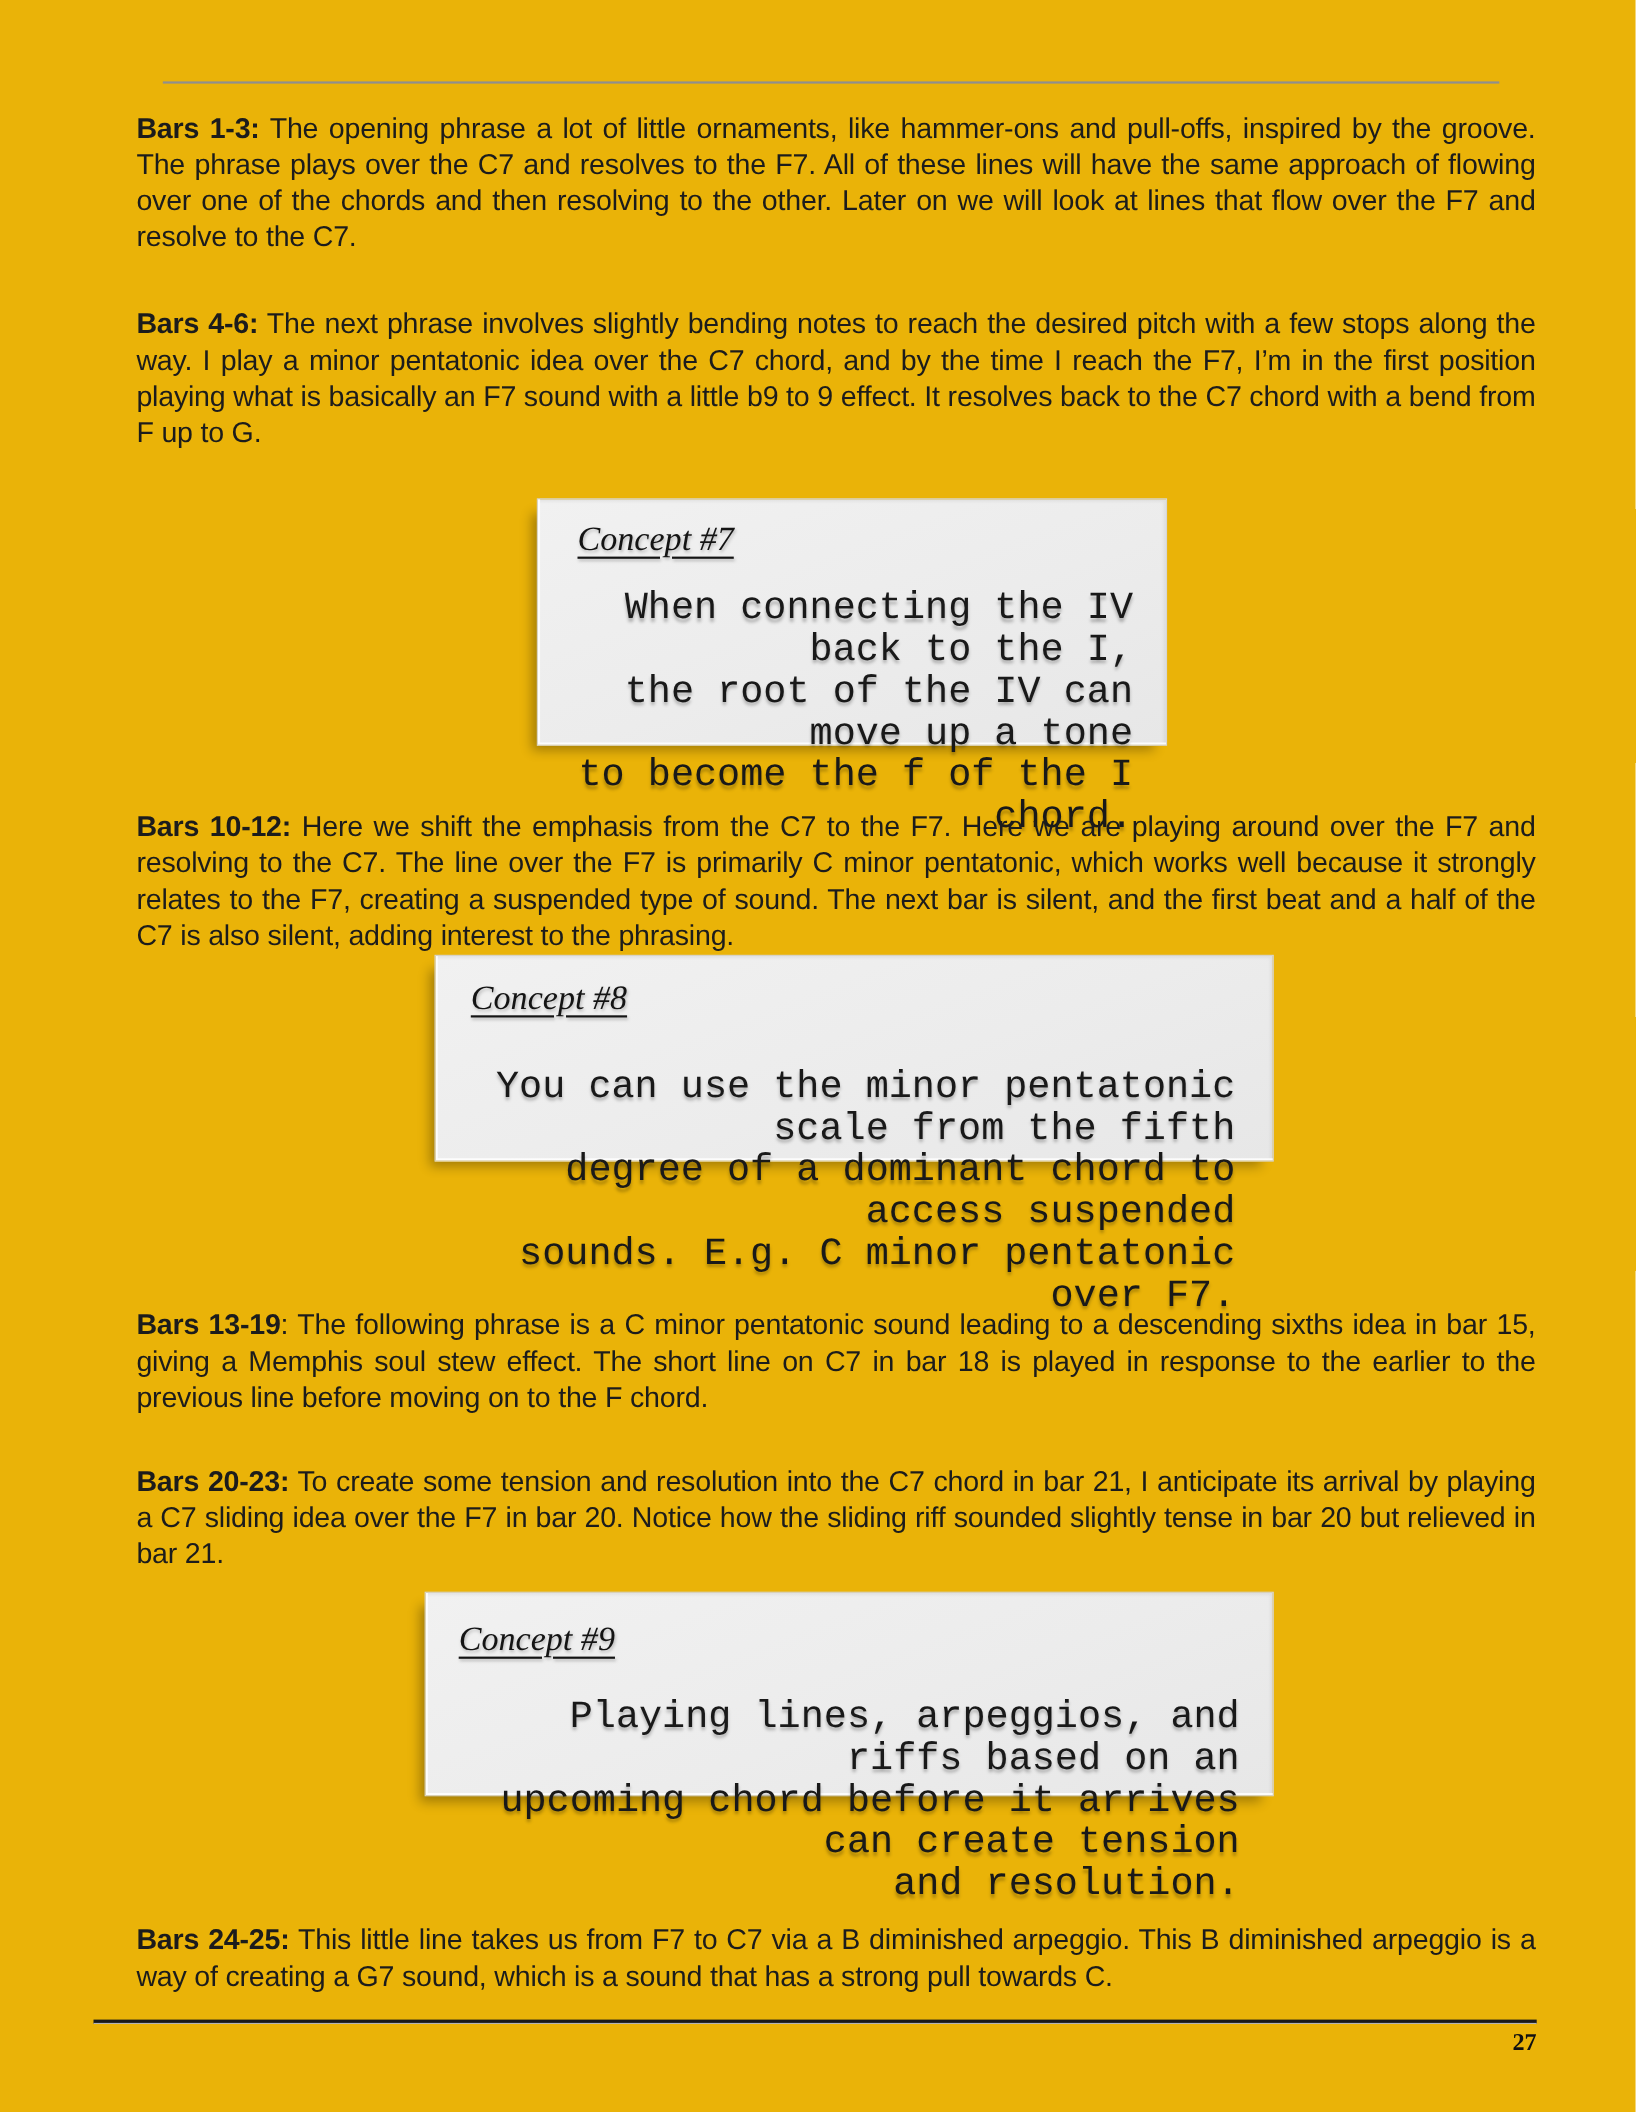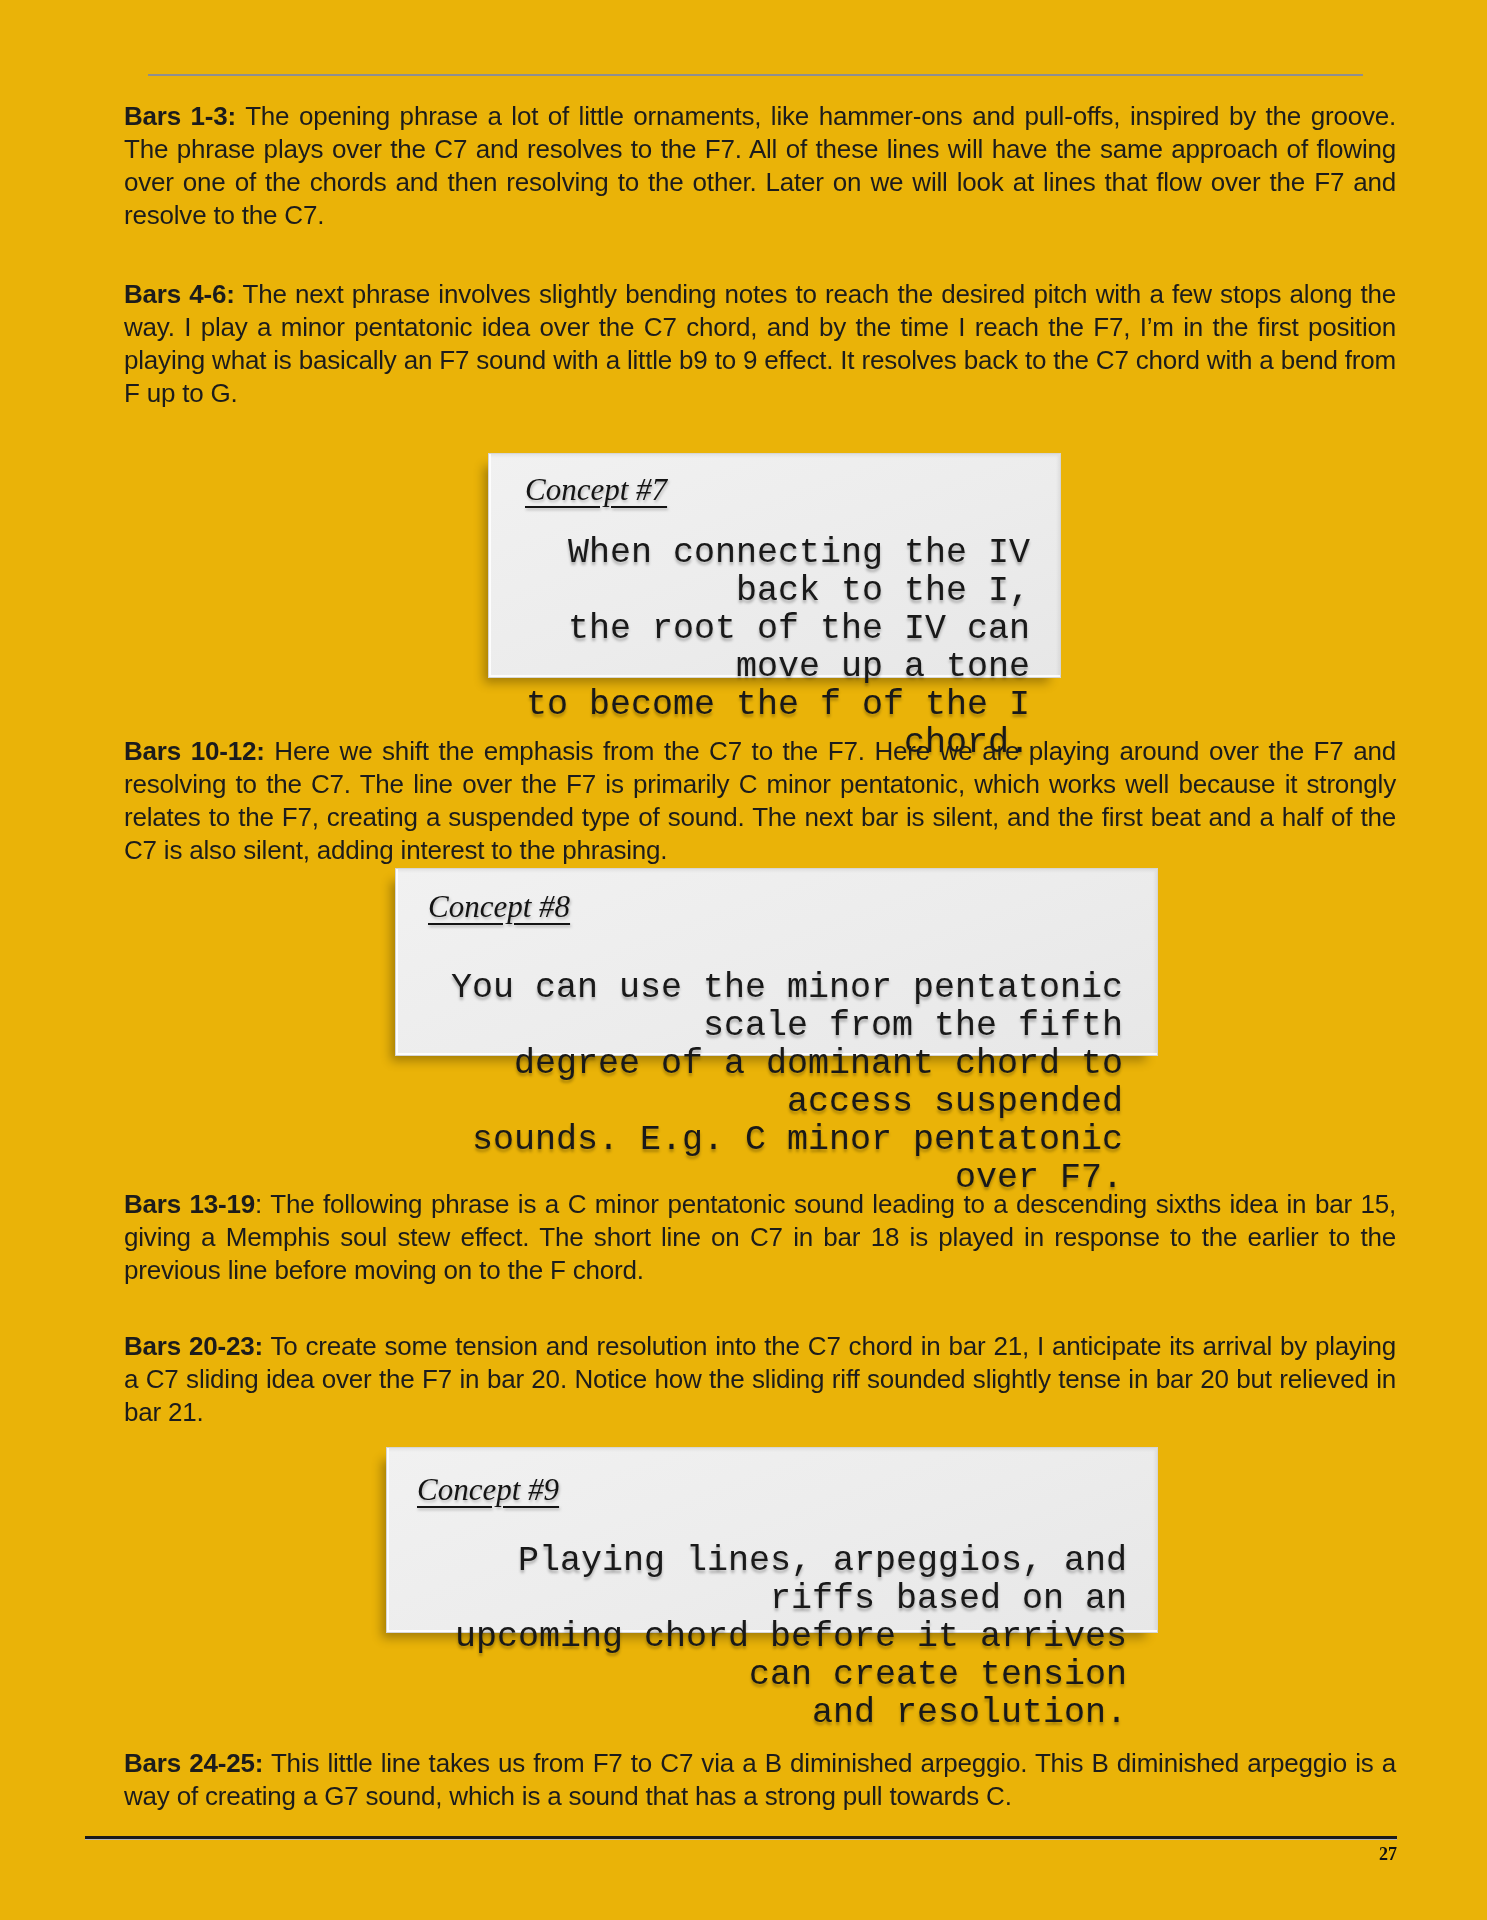--- a/index.html
+++ b/index.html
@@ -89,21 +89,21 @@
     background: #1a1a1a;
     border-bottom: 1px solid #b5b5b5;
   }
   .page-number {
     position: absolute;
     top: 1844px;
     left: 85px;
     width: 1312px;
     text-align: right;
     font-family: "Liberation Serif", serif;
-    font-size: 18px;
+    font-size: 22px;
     font-weight: bold;
     color: #111111;
   }
 </style>
 </head>
 <body>
 
 <div class="page">
 
   <div class="top-rule"></div>

